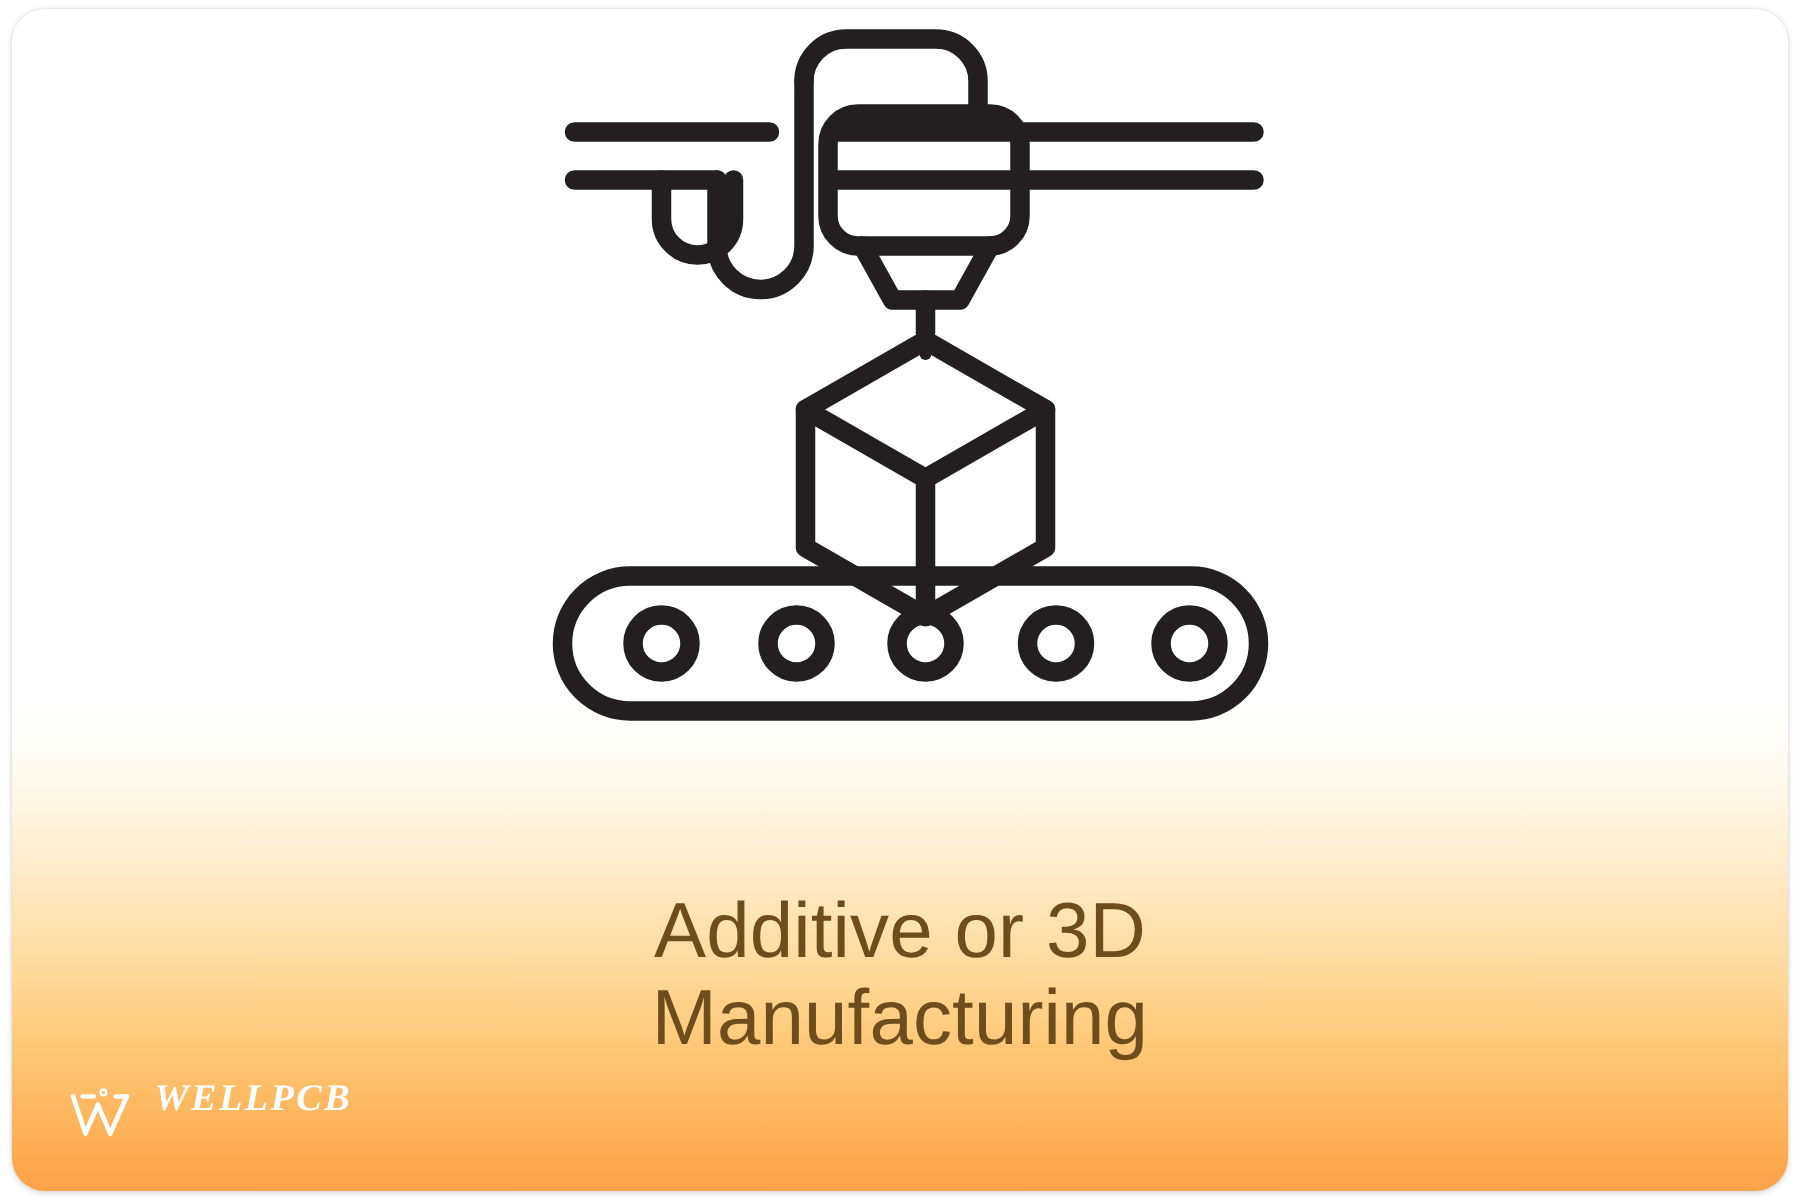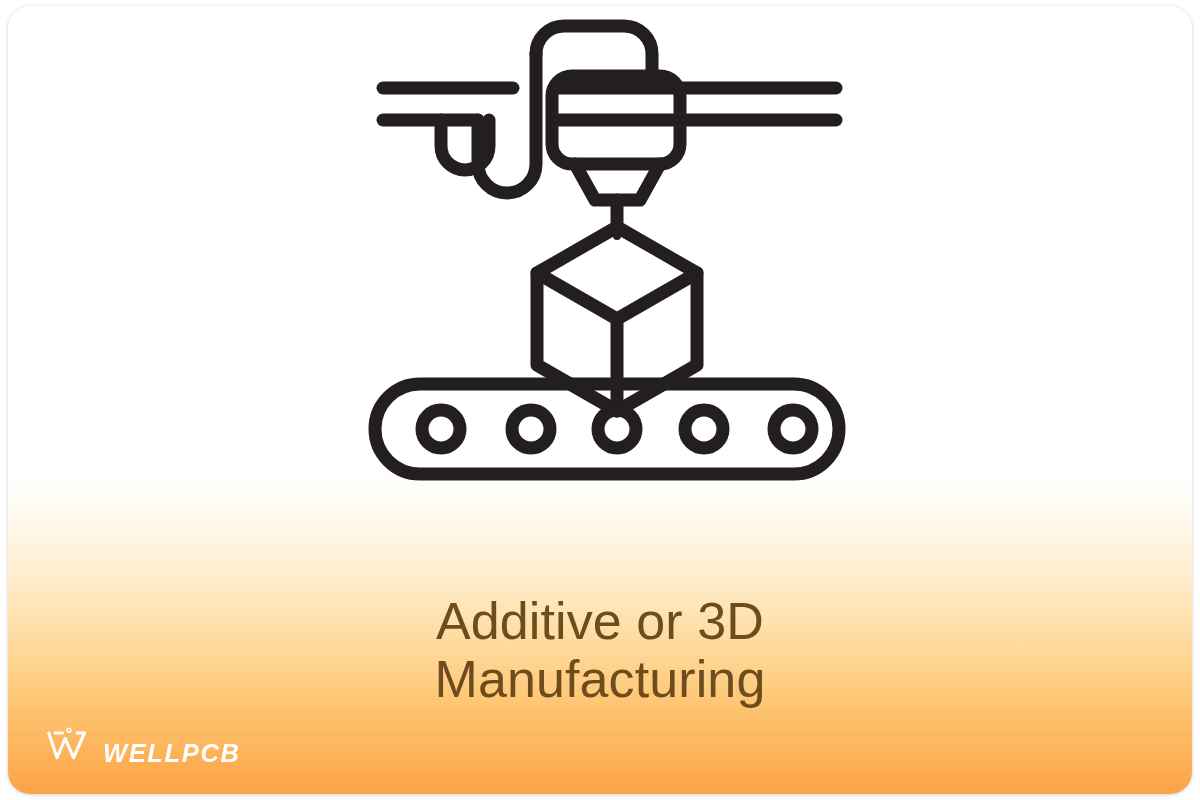--- a/index.html
+++ b/index.html
@@ -75,22 +75,23 @@
     white-space: pre-line;
   }
 
   
   #logo {
     position: absolute;
     left: 34px;
     bottom: 28px;
     height: 46px;
     display: flex;
-    align-items: flex-end;
+    align-items: flex-start;
     gap: 9px;
+    font-family: Liberation Serif, serif;
   }
   #logo-mark { width: 52px; height: 44px; display: block; }
   #logo-wordmark {
     color: #ffffff;
     font-size: 25px;
     font-weight: 700;
     font-style: italic;
     letter-spacing: 1.6px;
     line-height: 1;
     transform: scaleX(1.02);

